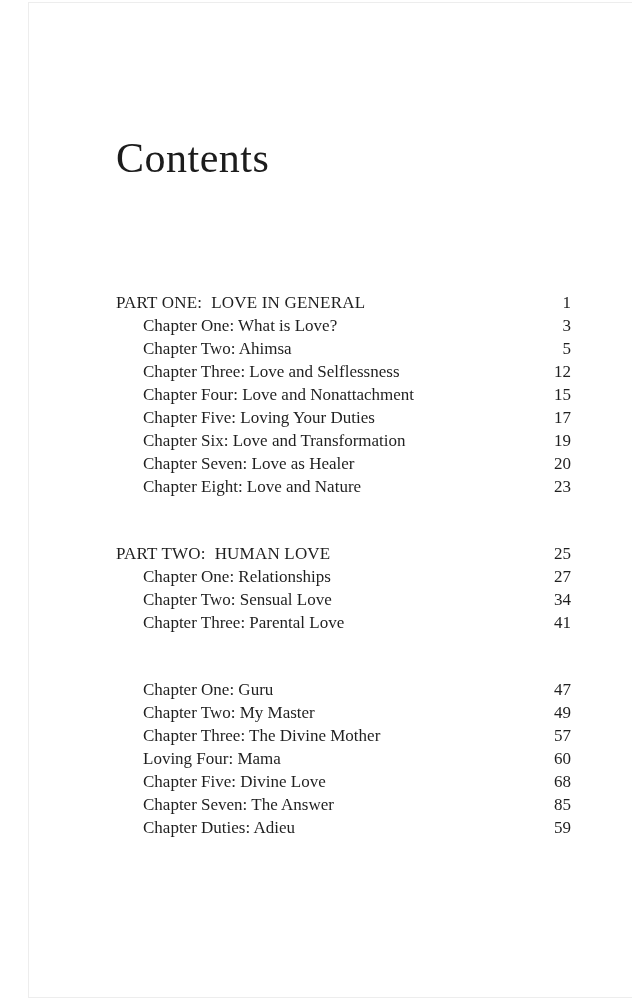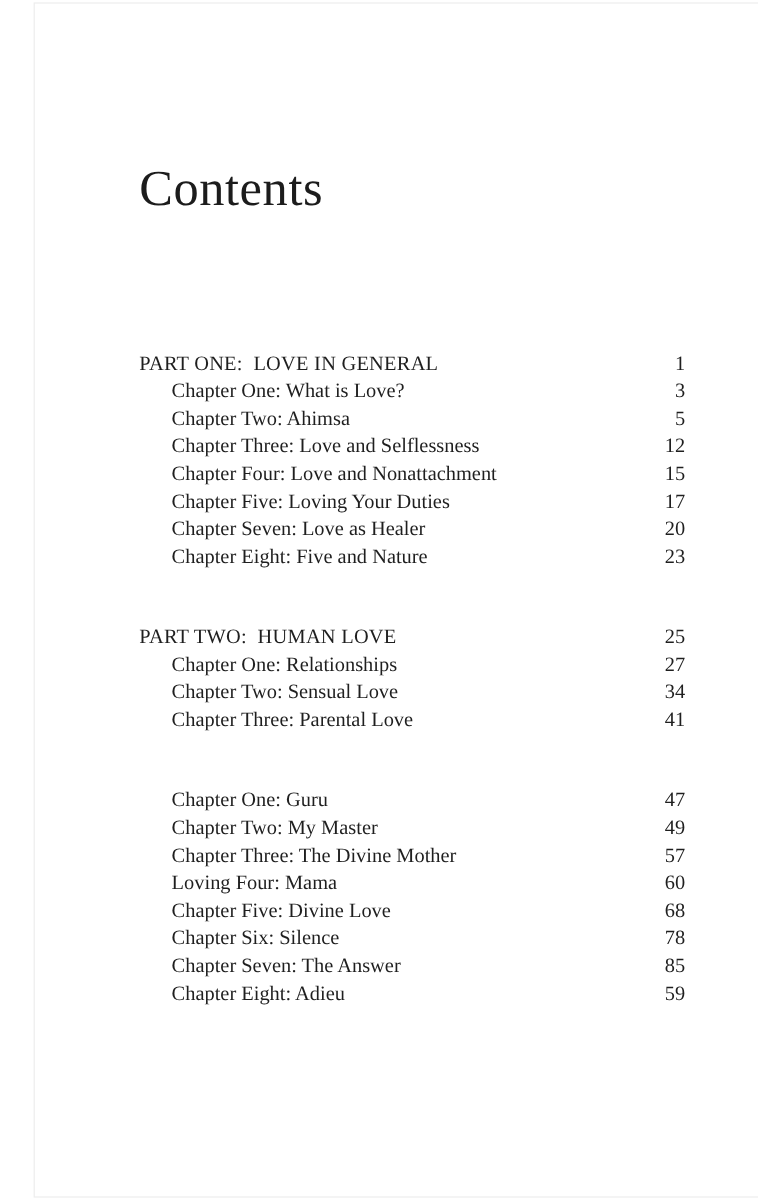--- a/index.html
+++ b/index.html
@@ -99,25 +99,29 @@
         </div>
         <div class="toc-row chapter-row">
           <span class="label">Chapter Four: Love and Nonattachment</span>
           <span class="pagenum">15</span>
         </div>
         <div class="toc-row chapter-row">
           <span class="label">Chapter Five: Loving Your Duties</span>
           <span class="pagenum">17</span>
         </div>
         <div class="toc-row chapter-row">
+          <span class="label">Chapter Six: Love and Transformation</span>
+          <span class="pagenum">19</span>
+        </div>
+        <div class="toc-row chapter-row">
           <span class="label">Chapter Seven: Love as Healer</span>
           <span class="pagenum">20</span>
         </div>
         <div class="toc-row chapter-row">
-          <span class="label">Chapter Eight: Five and Nature</span>
+          <span class="label">Chapter Eight: Love and Nature</span>
           <span class="pagenum">23</span>
         </div>
       </div>
 
       <div class="toc-section">
         <div class="toc-row part-row">
           <span class="label">PART TWO:  HUMAN LOVE</span>
           <span class="pagenum">25</span>
         </div>
         <div class="toc-row chapter-row">
@@ -149,28 +153,24 @@
         </div>
         <div class="toc-row chapter-row">
           <span class="label">Loving Four: Mama</span>
           <span class="pagenum">60</span>
         </div>
         <div class="toc-row chapter-row">
           <span class="label">Chapter Five: Divine Love</span>
           <span class="pagenum">68</span>
         </div>
         <div class="toc-row chapter-row">
-          <span class="label">Chapter Six: Silence</span>
-          <span class="pagenum">78</span>
-        </div>
-        <div class="toc-row chapter-row">
           <span class="label">Chapter Seven: The Answer</span>
           <span class="pagenum">85</span>
         </div>
         <div class="toc-row chapter-row">
-          <span class="label">Chapter Eight: Adieu</span>
+          <span class="label">Chapter Duties: Adieu</span>
           <span class="pagenum">59</span>
         </div>
       </div>
 
     </div>
   </div>
 </div>
 
 </body></html>

